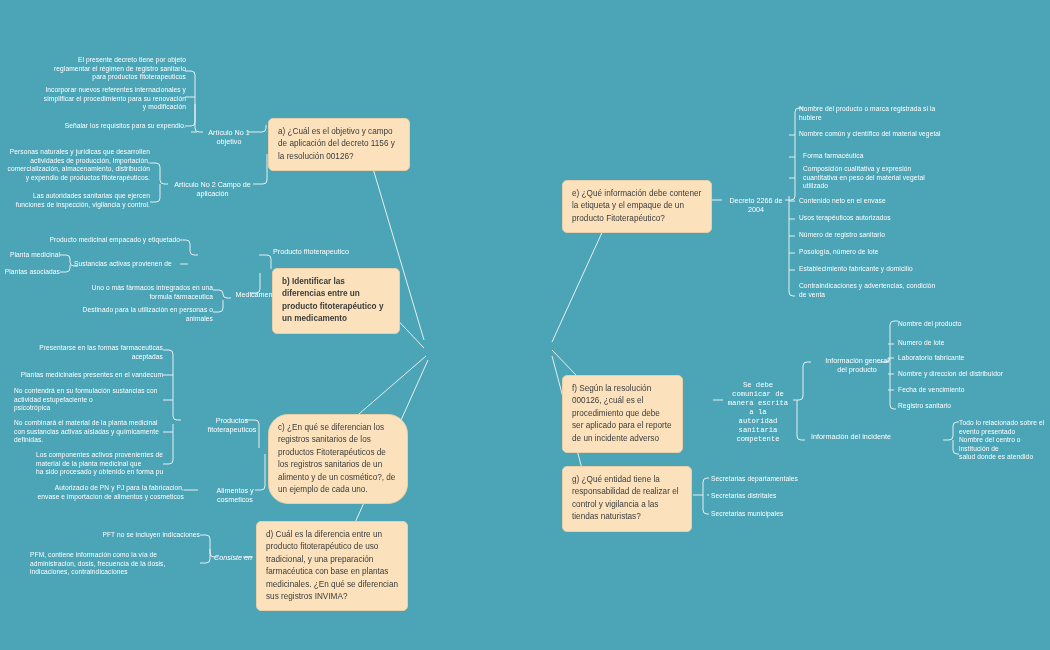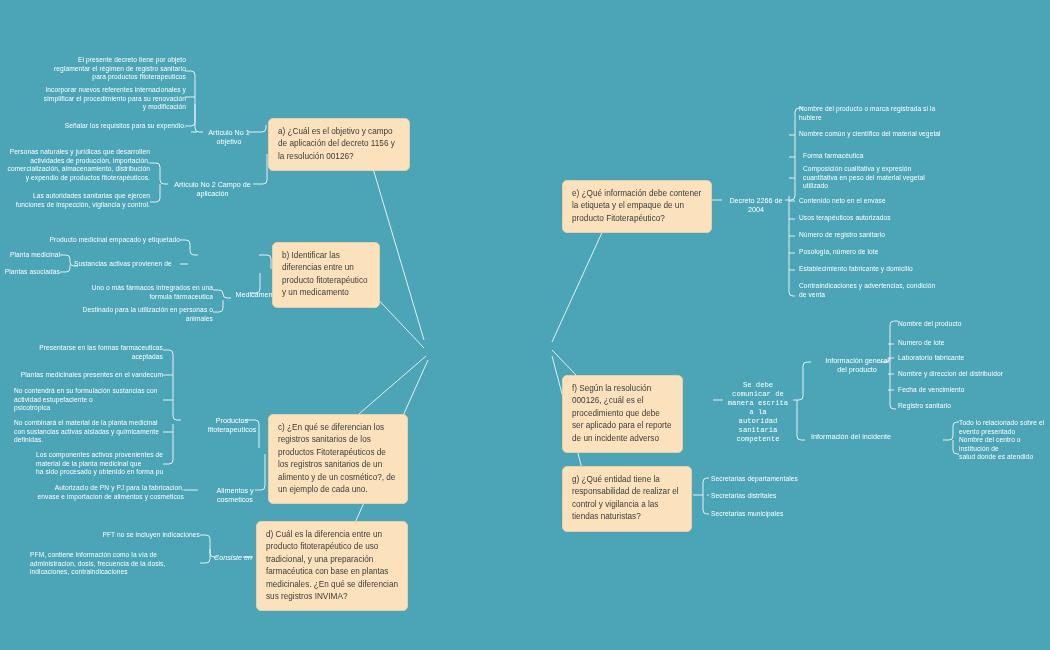--- a/index.html
+++ b/index.html
@@ -167,41 +167,41 @@
   <div class="leaf r" style="left:4px; top:251px; width:56px;">Planta medicinal</div>
   <div class="leaf r" style="left:4px; top:268px; width:56px;">Plantas asociadas</div>
   <div class="node l" style="left:271px; top:247px; width:80px;">Producto fitoterapeutico</div>
 
   <div class="leaf r" style="left:50px; top:284px; width:163px;">Uno o más fármacos intregrados en una
 formula fármaceutica</div>
   <div class="leaf r" style="left:50px; top:306px; width:163px;">Destinado para la utilización en personas o
 animales</div>
   <div class="node l" style="left:227px; top:290px; width:60px;">Medicamento</div>
 
-  <div class="qbox" style="left:272px; top:242px; width:108px;">b) Identificar las diferencias entre un producto fitoterapéutico y un medicamento</div>
+  <div class="qbox" style="left:272px; top:268px; width:128px;font-weight:bold;">b) Identificar las diferencias entre un producto fitoterapéutico y un medicamento</div>
 
   <div class="leaf r" style="left:10px; top:344px; width:153px;">Presentarse en las formas farmaceuticas
 aceptadas</div>
   <div class="leaf r" style="left:10px; top:371px; width:153px;">Plantas medicinales presentes en el vandecum</div>
   <div class="leaf l" style="left:14px; top:387px; width:150px;">No contendrá en su formulación sustancias con
 actividad estupefaciente o
 psicotrópica</div>
   <div class="leaf l" style="left:14px; top:419px; width:152px;">No combinará el material de la planta medicinal
 con sustancias activas aisladas y químicamente
 definidas.</div>
   <div class="leaf l" style="left:36px; top:451px; width:130px;">Los componentes activos provenientes de
 material de la planta medicinal que
 ha sido procesado y obtenido en forma pu</div>
   <div class="node l" style="left:197px; top:416px; width:70px;">Productos fitoterapeuticos</div>
 
   <div class="leaf r" style="left:14px; top:484px; width:170px;">Autorizacio de PN y PJ para la fabricacion,
 envase e importacion de alimentos y cosmeticos</div>
   <div class="node l" style="left:200px; top:486px; width:70px;">Alimentos y cosmeticos</div>
 
-  <div class="qbox" style="left:268px; top:414px; width:140px;">c) ¿En qué se diferencian los registros sanitarios de los productos Fitoterapéuticos de los registros sanitarios de un alimento y de un cosmético?, de un ejemplo de cada uno.</div>
+  <div class="qbox" style="left:268px; top:414px; width:140px;border-radius:20px;">c) ¿En qué se diferencian los registros sanitarios de los productos Fitoterapéuticos de los registros sanitarios de un alimento y de un cosmético?, de un ejemplo de cada uno.</div>
 
   <div class="leaf r" style="left:50px; top:531px; width:150px;">PFT no se incluyen indicaciones</div>
   <div class="leaf l" style="left:30px; top:551px; width:170px;">PFM, contiene información como la vía de
 administracion, dosis, frecuencia de la dosis,
 indicaciones, contraindicaciones</div>
   <div class="node l" style="left:213px; top:553px; width:40px;font-style:italic;">Consiste en</div>
 
   <div class="qbox" style="left:562px; top:180px; width:150px;">e) ¿Qué información debe contener la etiqueta y el empaque de un producto Fitoterapéutico?</div>
 
   <div class="qbox" style="left:256px; top:521px; width:152px;">d) Cuál es la diferencia entre un producto fitoterapéutico de uso tradicional, y una preparación farmacéutica con base en plantas medicinales. ¿En qué se diferencian sus registros INVIMA?</div>

